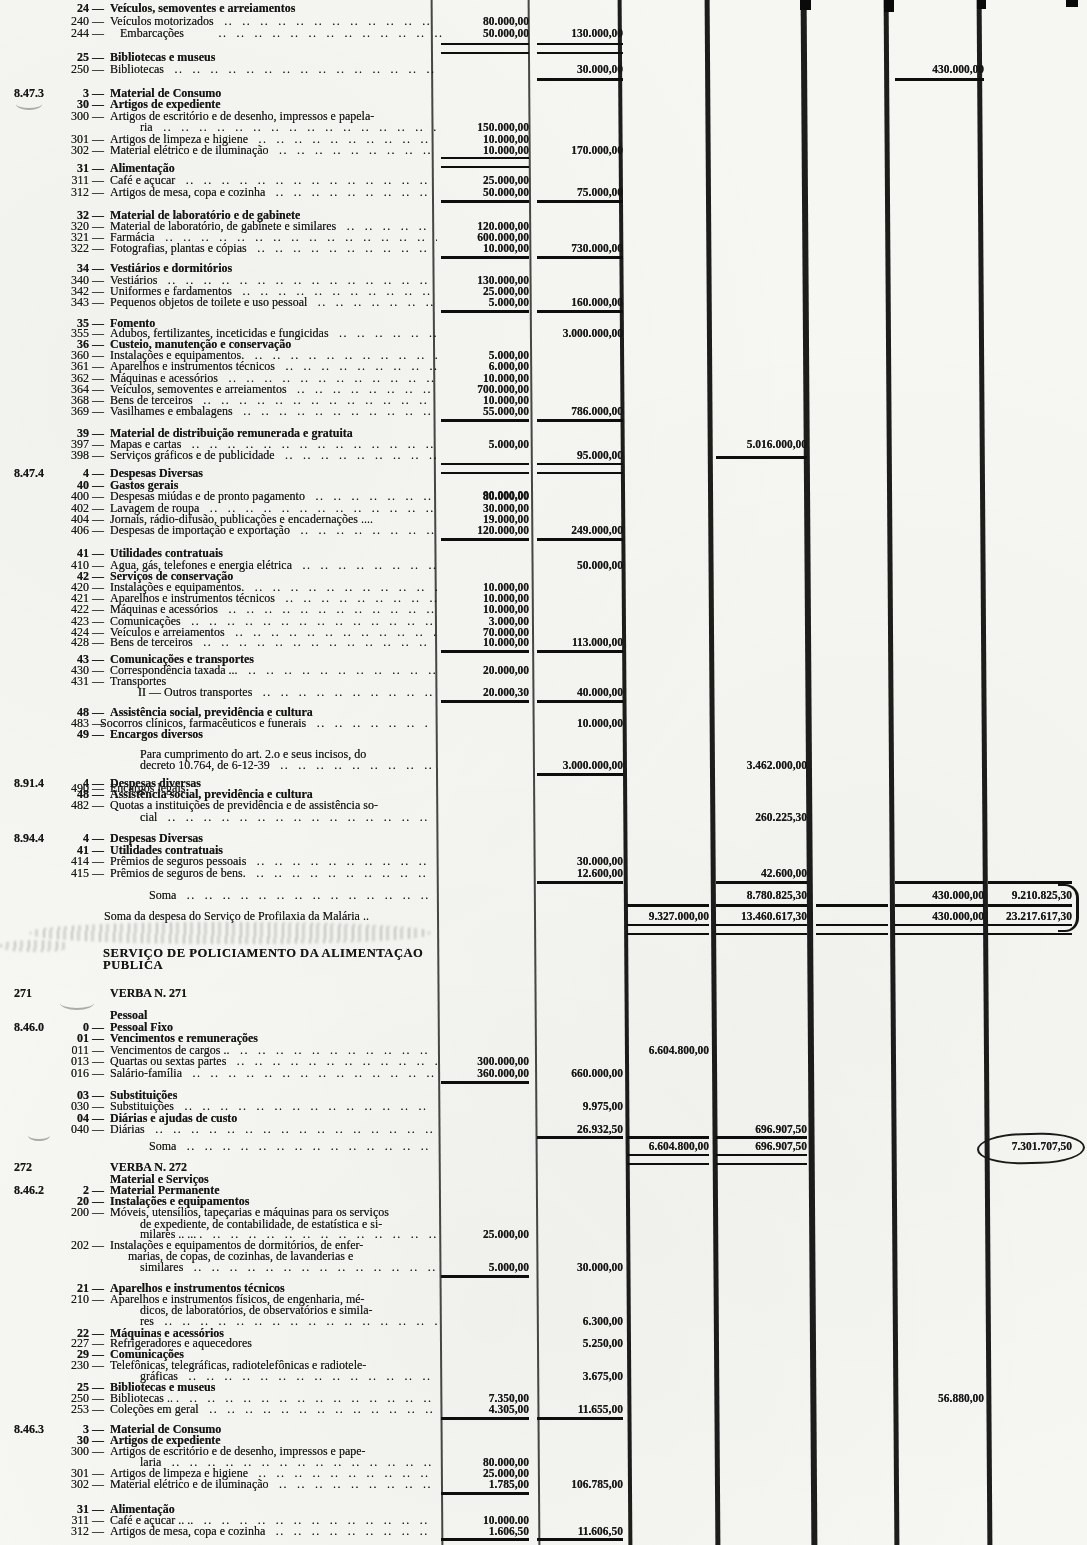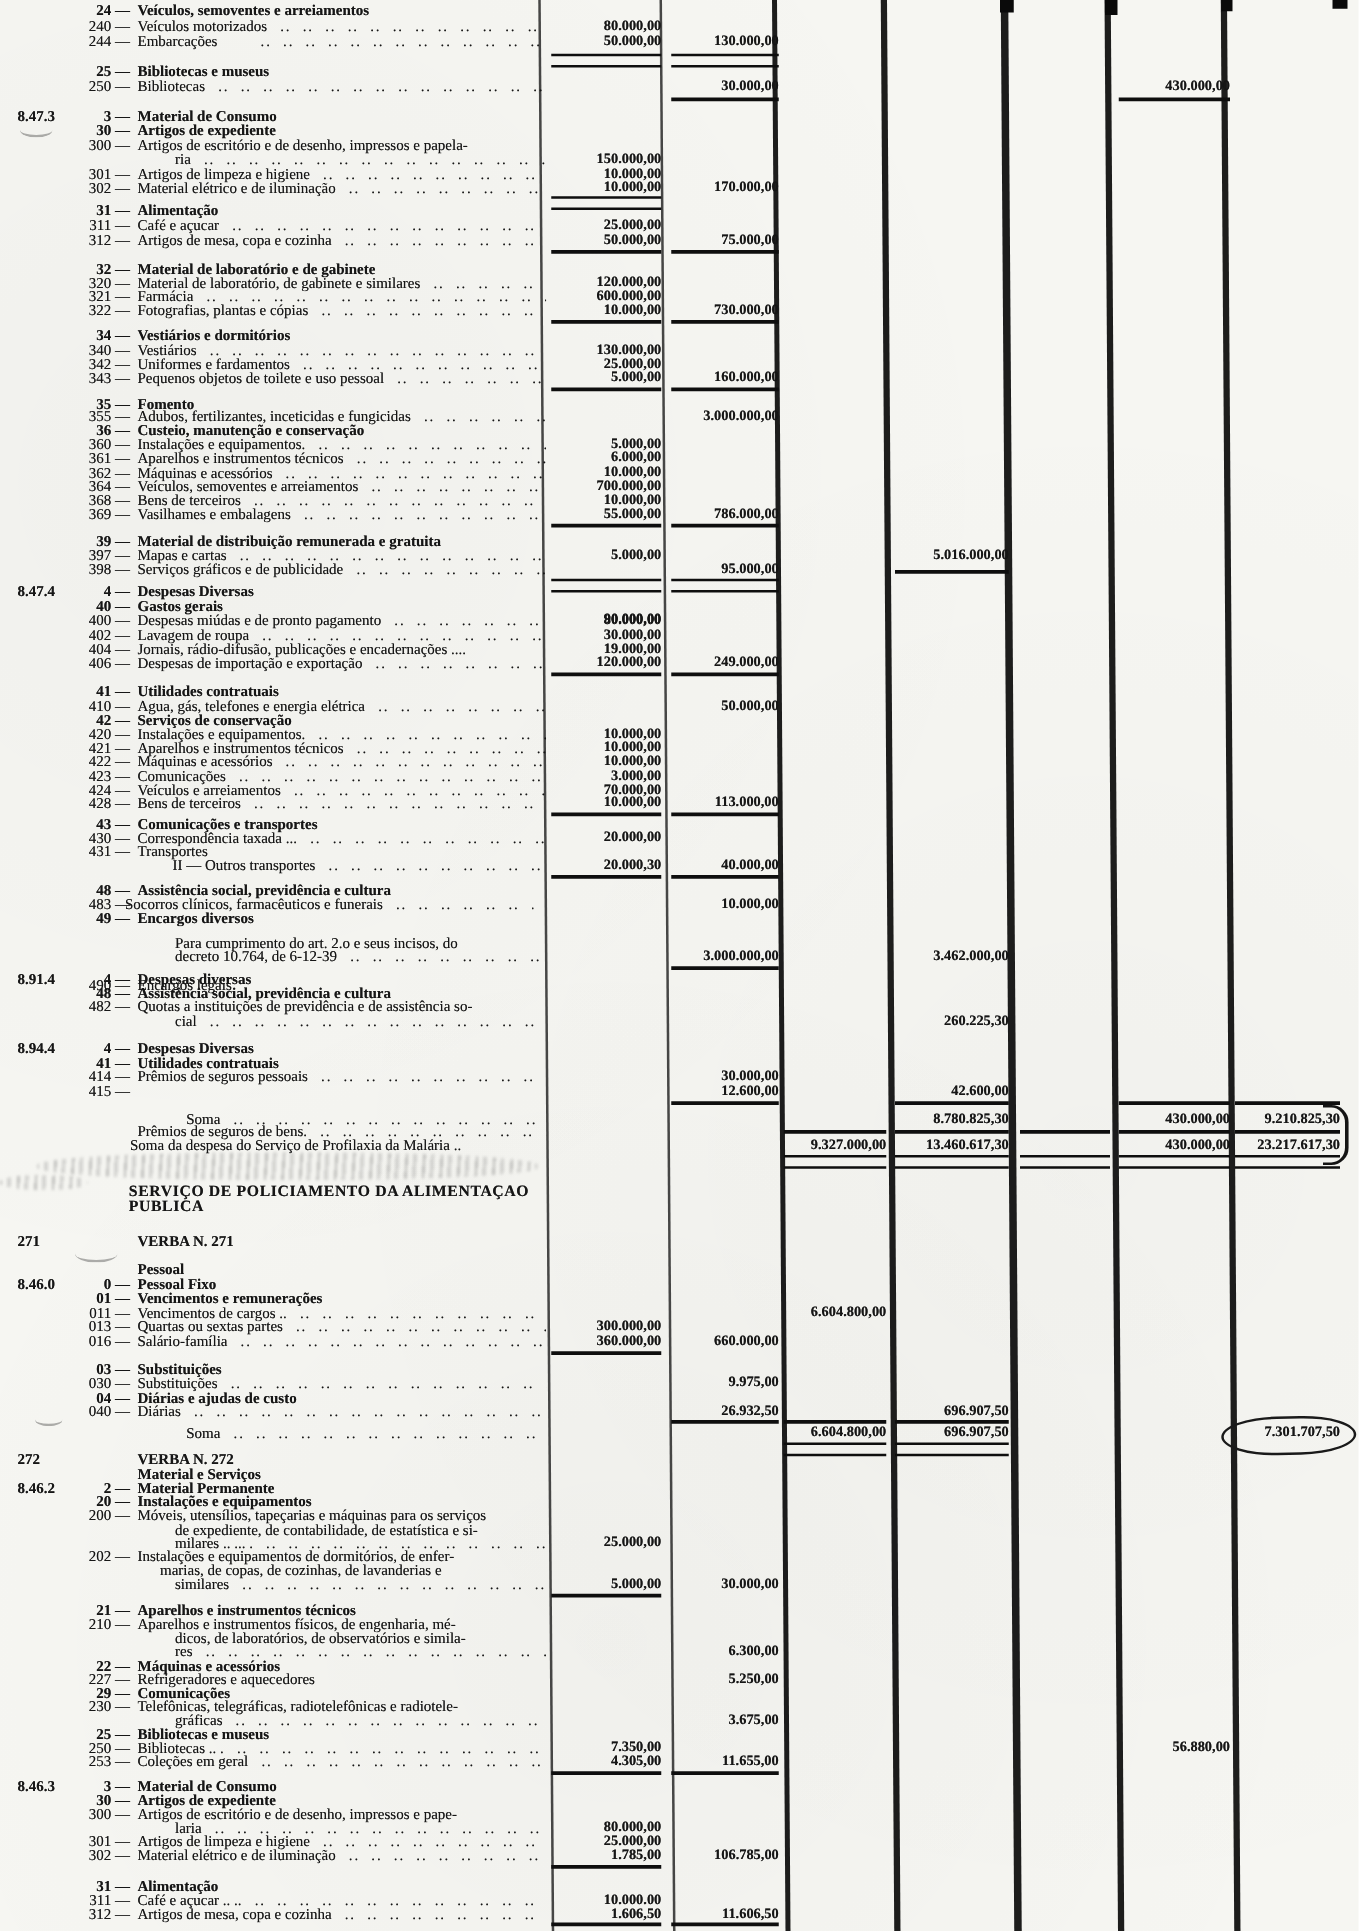--- a/index.html
+++ b/index.html
@@ -93,21 +93,21 @@
       <div class="row i" style="top: 16px;">
         <span class="num">240 —</span>
         <span class="lblbox" style="left: 110px; width: 327px;">
           <span class="lt">Veículos motorizados</span>
           <span class="lead"> ..  ..  ..  ..  ..  ..  ..  ..  ..  ..  ..  ..  ..  ..  ..  ..  ..  ..  ..  ..  ..  ..  ..  ..  ..  ..  ..  ..  ..  ..  ..  ..  ..  ..  ..  ..  ..  ..  ..  .. </span>
         </span>
         <span class="val" style="left: 441px; width: 88px;">80.000,00</span>
       </div>
       <div class="row i" style="top: 28px;">
         <span class="num">244 —</span>
-        <span class="lblbox" style="left: 110px; width: 327px; gap: 24px;">
+        <span class="lblbox" style="left: 120px; width: 327px; gap: 24px;">
           <span class="lt">Embarcações</span>
           <span class="lead"> ..  ..  ..  ..  ..  ..  ..  ..  ..  ..  ..  ..  ..  ..  ..  ..  ..  ..  ..  ..  ..  ..  ..  ..  ..  ..  ..  ..  ..  ..  ..  ..  ..  ..  ..  ..  ..  ..  ..  .. </span>
         </span>
         <span class="val" style="left: 441px; width: 88px;">50.000,00</span>
         <span class="val" style="left: 537px; width: 86px;">130.000,00</span>
       </div>
       <div class="row rule" style="top: 43px;">
         <span class="hline dbl" style="left: 441px; width: 88px;"></span>
         <span class="hline dbl" style="left: 537px; width: 86px;"></span>
       </div>
@@ -615,21 +615,21 @@
       <div class="row i" style="top: 856px;">
         <span class="num">414 —</span>
         <span class="lblbox" style="left: 110px; width: 327px;">
           <span class="lt">Prêmios de seguros pessoais</span>
           <span class="lead"> ..  ..  ..  ..  ..  ..  ..  ..  ..  ..  ..  ..  ..  ..  ..  ..  ..  ..  ..  ..  ..  ..  ..  ..  ..  ..  ..  ..  ..  ..  ..  ..  ..  ..  ..  ..  ..  ..  ..  .. </span>
         </span>
         <span class="val" style="left: 537px; width: 86px;">30.000,00</span>
       </div>
       <div class="row i" style="top: 868px;">
         <span class="num">415 —</span>
-        <span class="lblbox" style="left: 110px; width: 327px; margin-top: 32px;">
+        <span class="lblbox" style="left: 110px; width: 327px;">
           <span class="lt">Prêmios de seguros de bens.</span>
           <span class="lead"> ..  ..  ..  ..  ..  ..  ..  ..  ..  ..  ..  ..  ..  ..  ..  ..  ..  ..  ..  ..  ..  ..  ..  ..  ..  ..  ..  ..  ..  ..  ..  ..  ..  ..  ..  ..  ..  ..  ..  .. </span>
         </span>
         <span class="val" style="left: 537px; width: 86px;">12.600,00</span>
         <span class="val" style="left: 716px; width: 91px;">42.600,00</span>
       </div>
       <div class="row rule" style="top: 881px;">
         <span class="hline" style="left: 537px; width: 86px;"></span>
         <span class="hline" style="left: 716px; width: 91px;"></span>
         <span class="hline" style="left: 895px; width: 89px;"></span>

